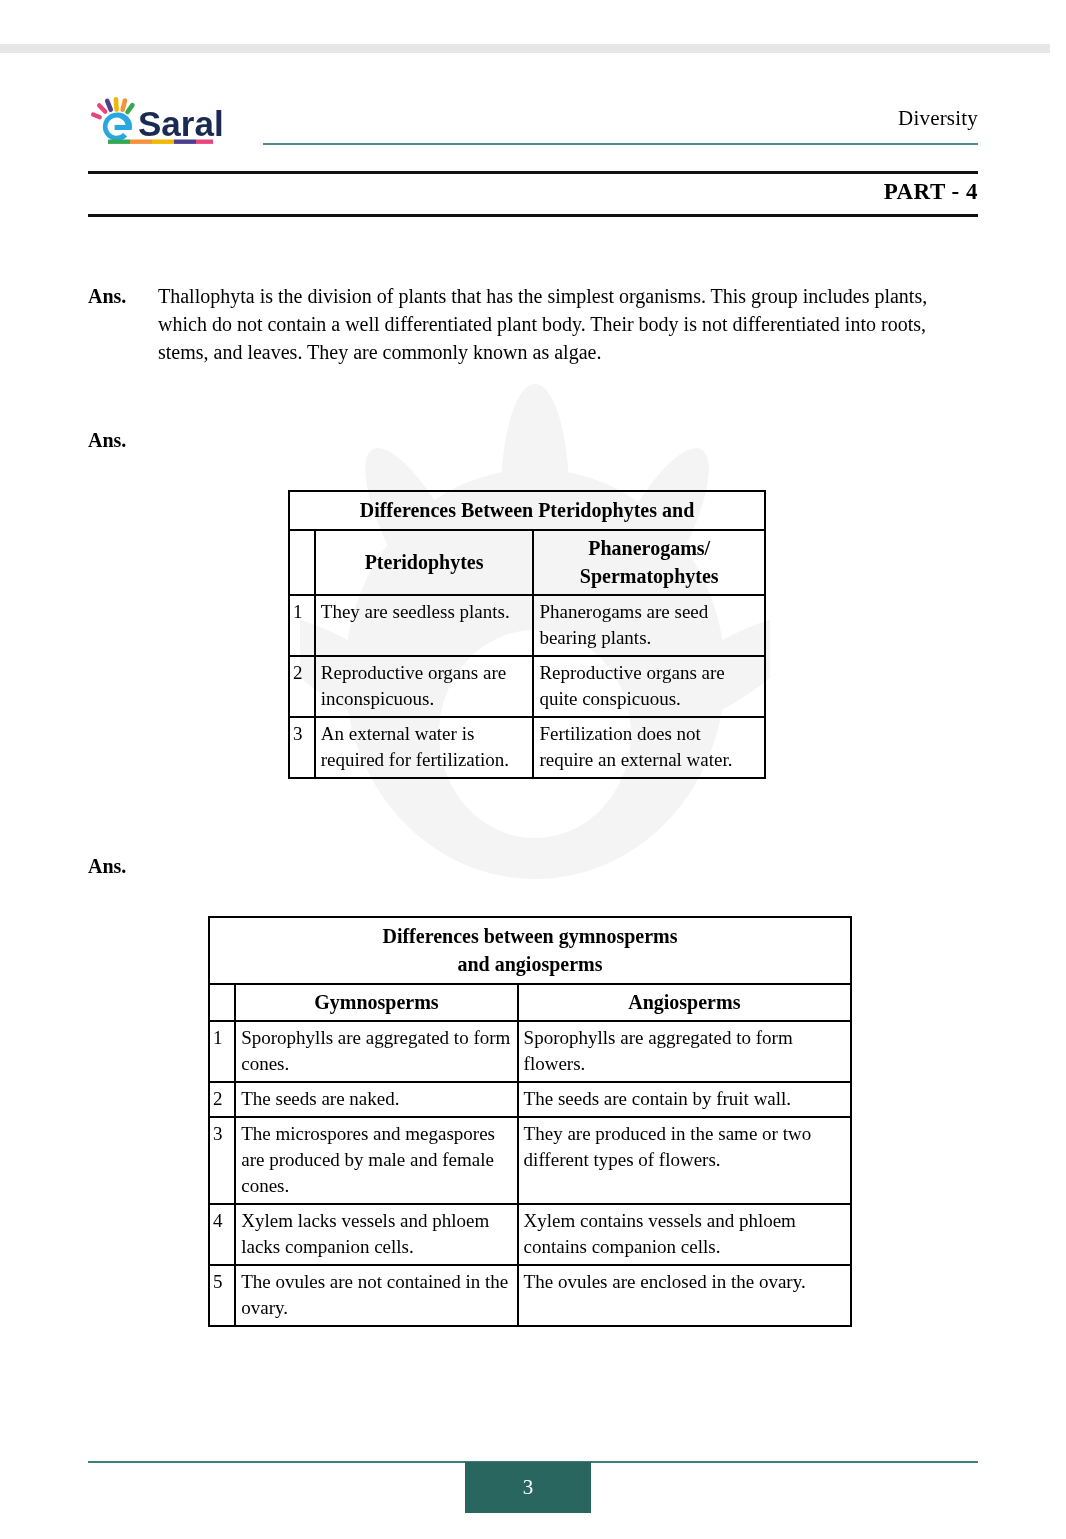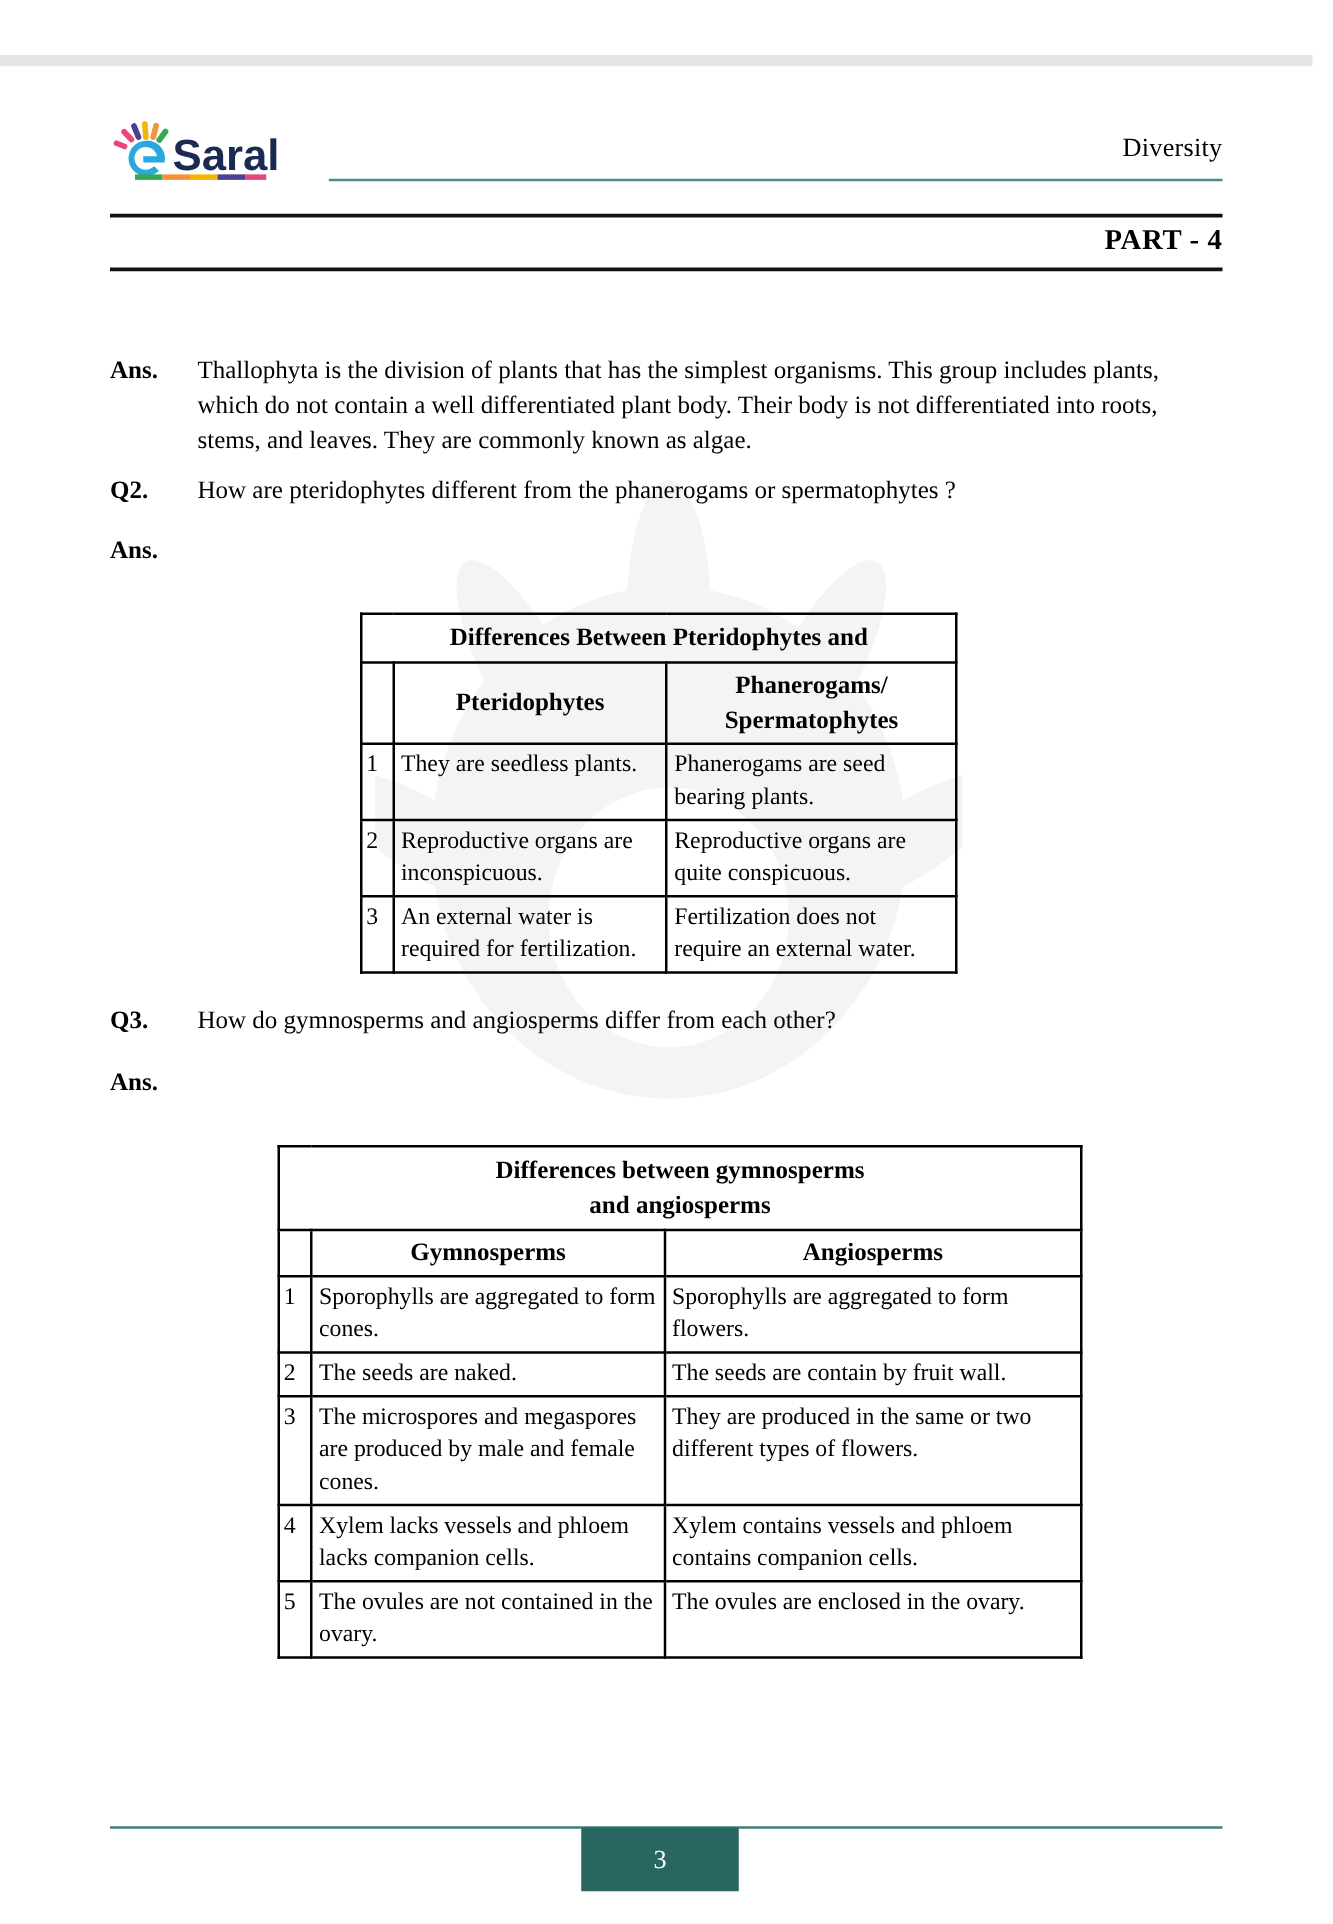--- a/index.html
+++ b/index.html
@@ -164,21 +164,21 @@
     top: 446px;
     width: 478px;
     border-radius: 21px;
   }
   #table-pteridophytes .c-num { width: 20px; }
   #table-pteridophytes .c-a { width: 218px; }
   #table-pteridophytes .c-b { width: 230px; }
 
   
   #table-gymnosperms {
-    left: 222px;
+    left: 208px;
     top: 872px;
     width: 644px;
   }
   #table-gymnosperms .c-num { width: 20px; }
   #table-gymnosperms .c-a { width: 282px; }
   #table-gymnosperms .c-b { width: 338px; }
 
   
   .footer-rule {
     position: absolute;
@@ -260,24 +260,20 @@
   <div class="black-rule-top"></div>
   <div class="part-title">PART - 4</div>
   <div class="black-rule-bottom"></div>
 
 
   <div class="qa" style="left:88px; top:238px; width:890px;">
     <div class="qa-label">Ans.</div>
     <div class="qa-body" style="width:822px;">Thallophyta is the division of plants that has the simplest organisms. This group includes plants, which do not contain a well differentiated plant body. Their body is not differentiated into roots, stems, and leaves. They are commonly known as algae.</div>
   </div>
 
-  <div class="qa" style="left:88px; top:334px; width:890px;">
-    <div class="qa-label">Q2.</div>
-    <div class="qa-body" style="width:820px;">How are pteridophytes different from the phanerogams or spermatophytes ?</div>
-  </div>
 
   <div class="qa" style="left:88px; top:382px; width:890px;">
     <div class="qa-label">Ans.</div>
     <div class="qa-body" style="width:820px;"></div>
   </div>
 
   <table class="dtable" id="table-pteridophytes">
     <tbody>
       <tr>
         <td class="tbl-title" colspan="3">Differences Between Pteridophytes and</td>
@@ -301,24 +297,20 @@
         <td>Reproductive organs are quite conspicuous.</td>
       </tr>
       <tr>
         <td class="numcol">3</td>
         <td>An external water is required for fertilization.</td>
         <td>Fertilization does not require an external water.</td>
       </tr>
     </tbody>
   </table>
 
-  <div class="qa" style="left:88px; top:758px; width:890px;">
-    <div class="qa-label">Q3.</div>
-    <div class="qa-body" style="width:820px;">How do gymnosperms and angiosperms differ from each other?</div>
-  </div>
 
   <div class="qa" style="left:88px; top:808px; width:890px;">
     <div class="qa-label">Ans.</div>
     <div class="qa-body" style="width:820px;"></div>
   </div>
 
   <table class="dtable" id="table-gymnosperms">
     <tbody>
       <tr>
         <td class="tbl-title" colspan="3">

